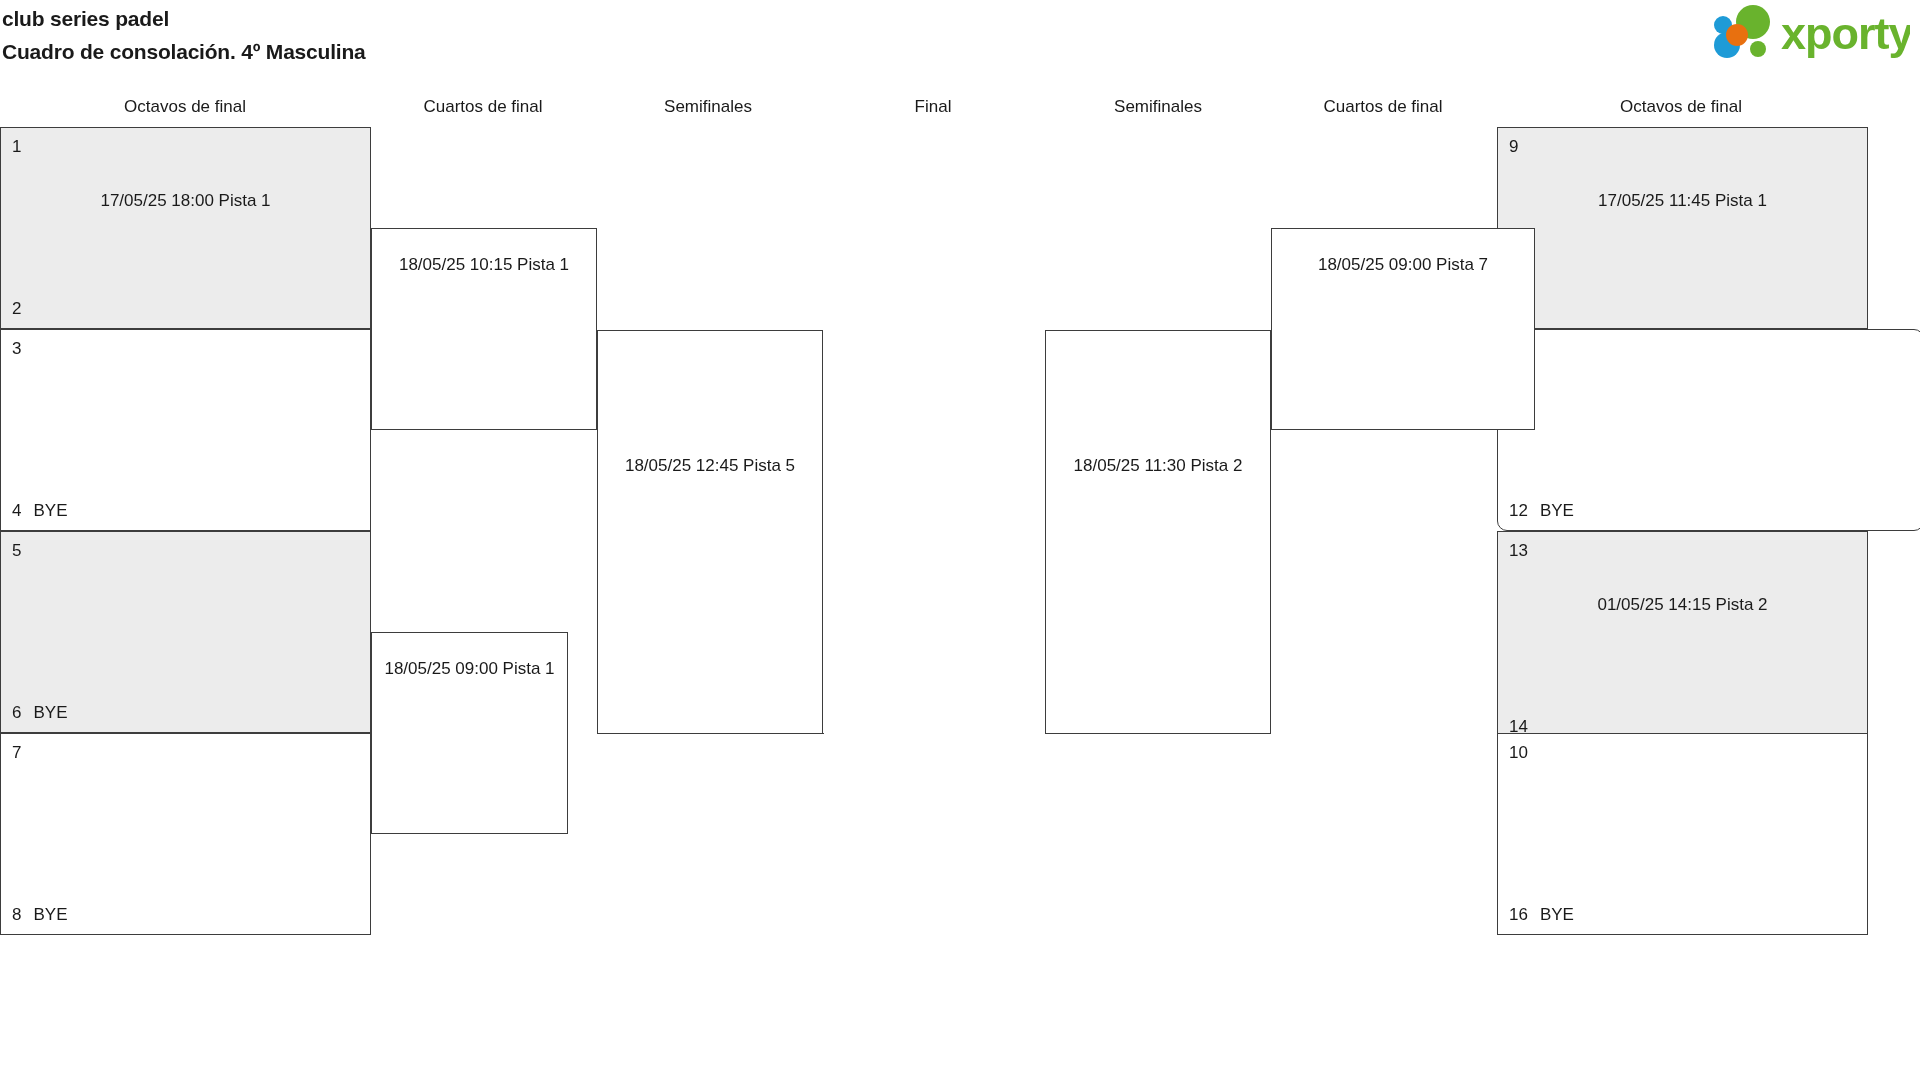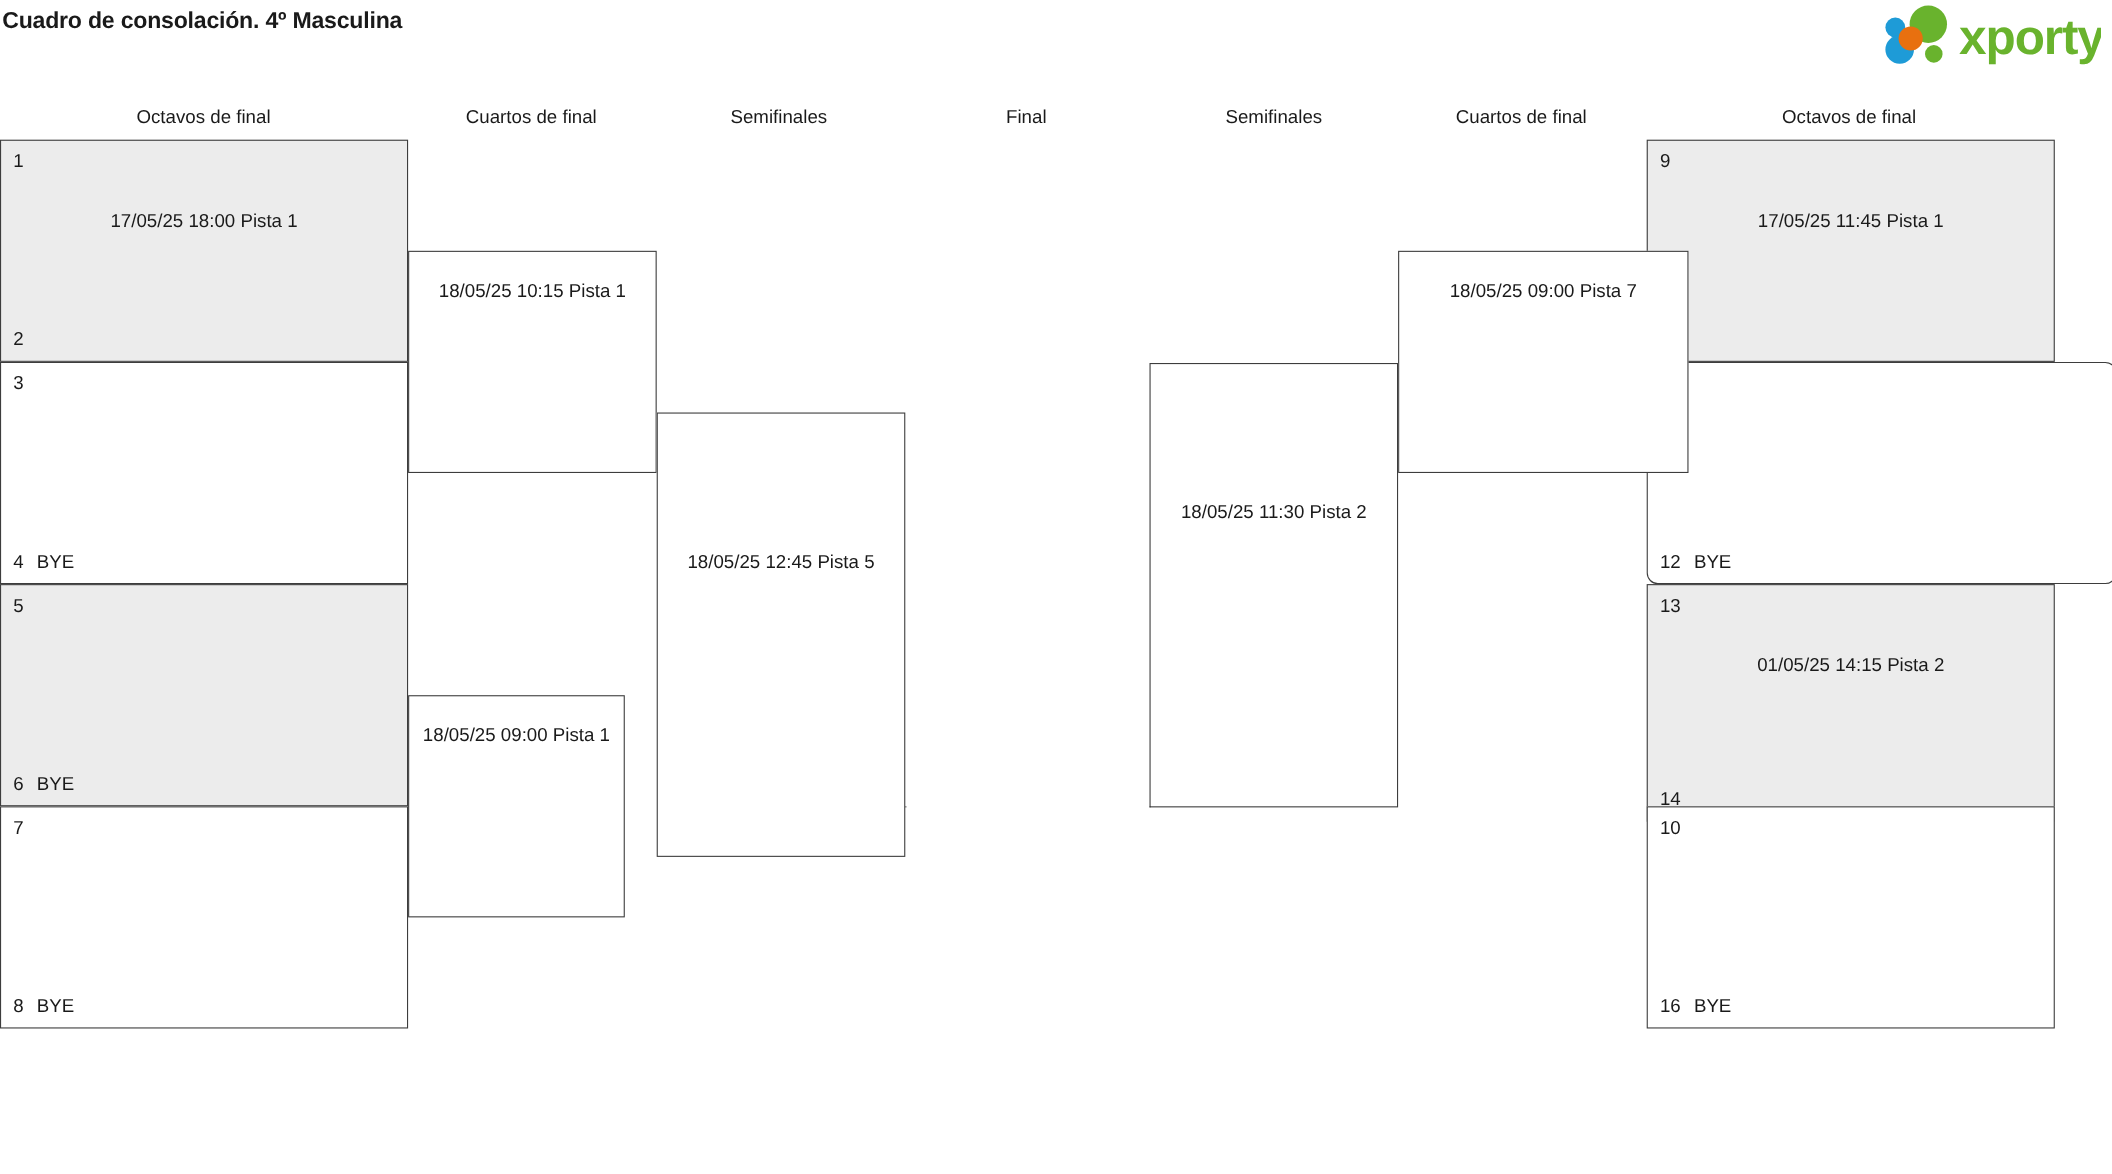--- a/index.html
+++ b/index.html
@@ -57,20 +57,21 @@
 
   
   .conn{position:absolute;background:#3d3d3d;height:1px;}
 </style>
 </head>
 <body>
 
 <div class="page">
 
   <div class="title-block">
+    <div class="title-line">club series padel</div>
     <div class="title-line">Cuadro de consolación. 4º Masculina</div>
   </div>
 
   <div class="logo">
     <svg width="205" height="60" viewBox="0 0 205 60" xmlns="http://www.w3.org/2000/svg">
       <circle cx="18" cy="23" r="9" fill="#1e9bd7"></circle>
       <circle cx="48" cy="20" r="17" fill="#69b32d"></circle>
       <circle cx="22" cy="43" r="13" fill="#1e9bd7"></circle>
       <circle cx="32" cy="33" r="11" fill="#e8700f"></circle>
       <circle cx="53" cy="47" r="8" fill="#69b32d"></circle>
@@ -110,21 +111,21 @@
     <div class="seed seed-bot"><span>8</span><span class="bye">BYE</span></div>
   </div>
 
   <div class="box" style="left:371px;top:228px;width:226px;height:202px;">
     <div class="matchinfo" style="top:25px;">18/05/25 10:15 Pista 1</div>
   </div>
   <div class="box" style="left:371px;top:632px;width:197px;height:202px;">
     <div class="matchinfo" style="top:25px;">18/05/25 09:00 Pista 1</div>
   </div>
 
-  <div class="box" style="left:597px;top:330px;width:226px;height:404px;margin-top:45px;">
+  <div class="box" style="left:597px;top:330px;width:226px;height:404px;">
     <div class="matchinfo" style="top:124px;">18/05/25 12:45 Pista 5</div>
   </div>
 
   <div class="cell shaded" style="left:1497px;top:127px;width:371px;height:202px;">
     <div class="seed seed-top"><span>9</span><span class="bye"></span></div>
     <div class="matchinfo" style="top:62px;">17/05/25 11:45 Pista 1</div>
     <div class="seed seed-bot"><span>10</span><span class="bye"></span></div>
   </div>
 
   <div class="cell" style="left:1497px;top:329px;width:427px;height:202px;border-radius:10px;">

